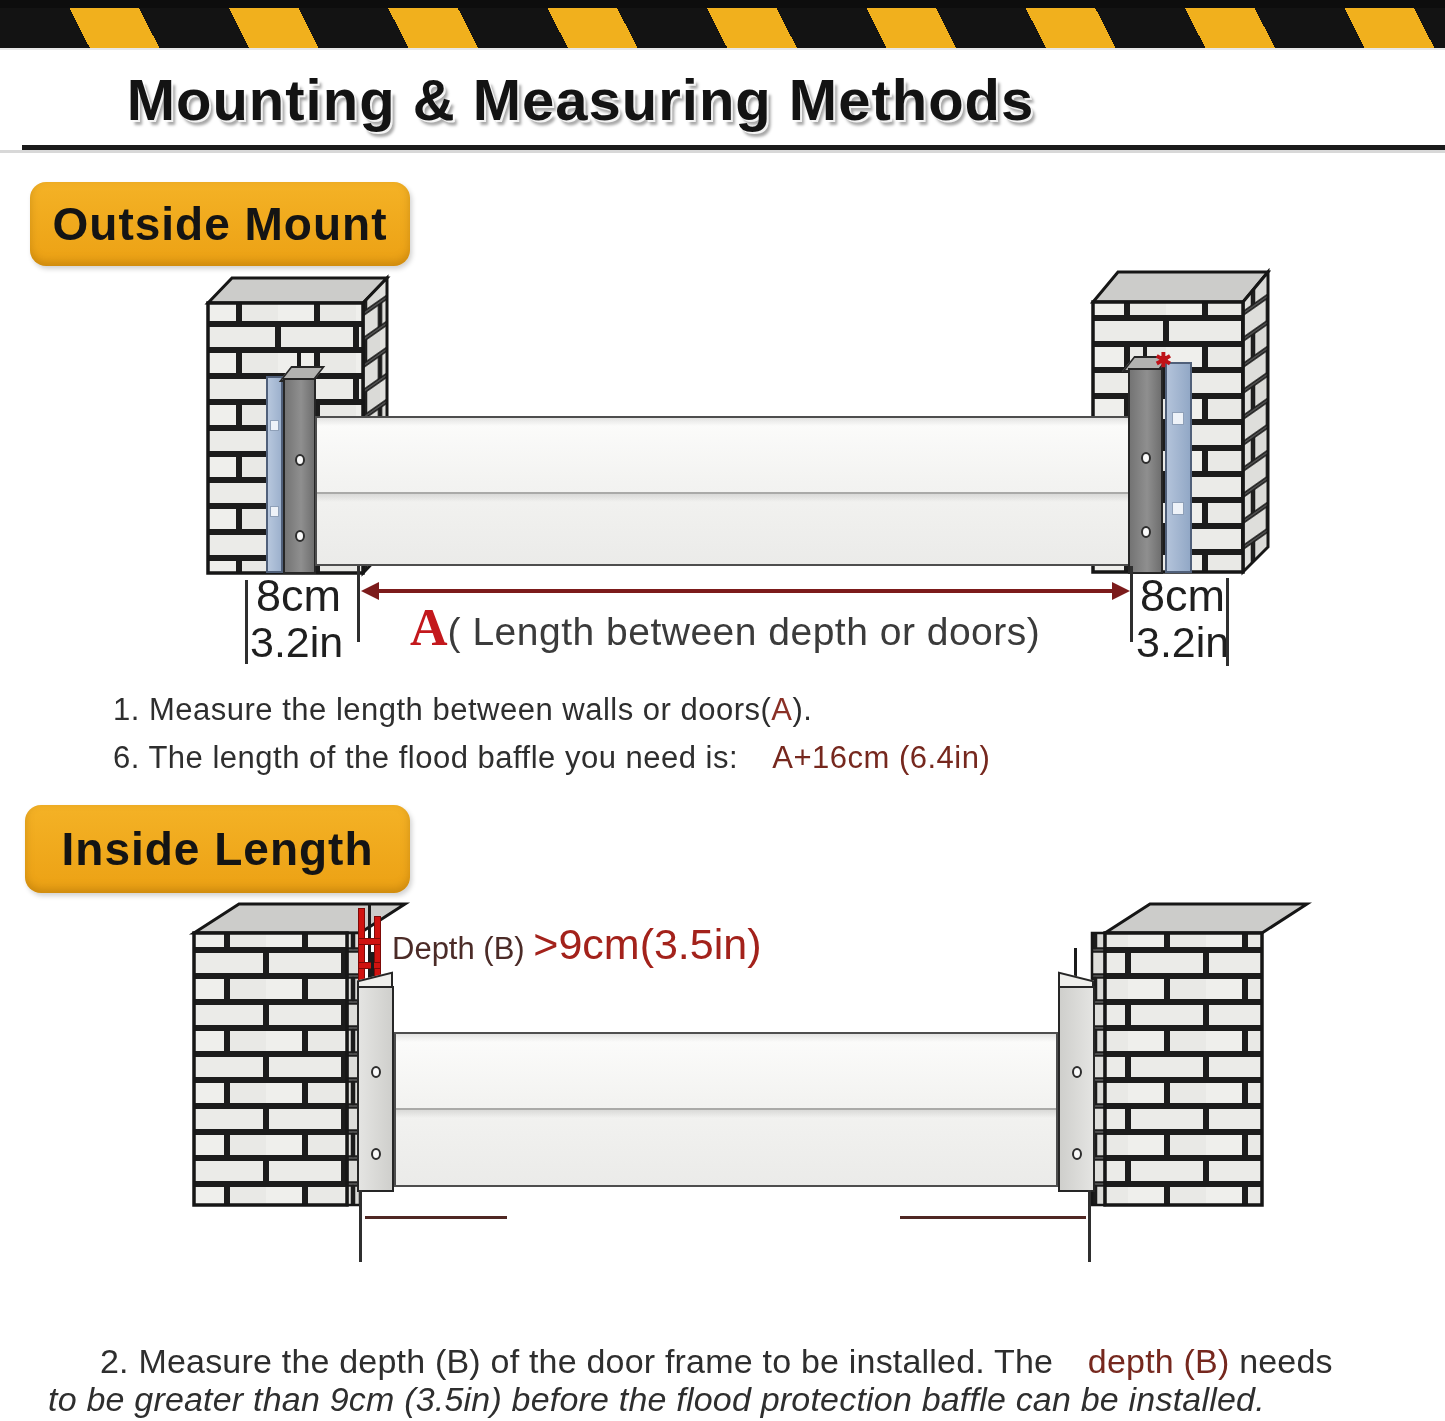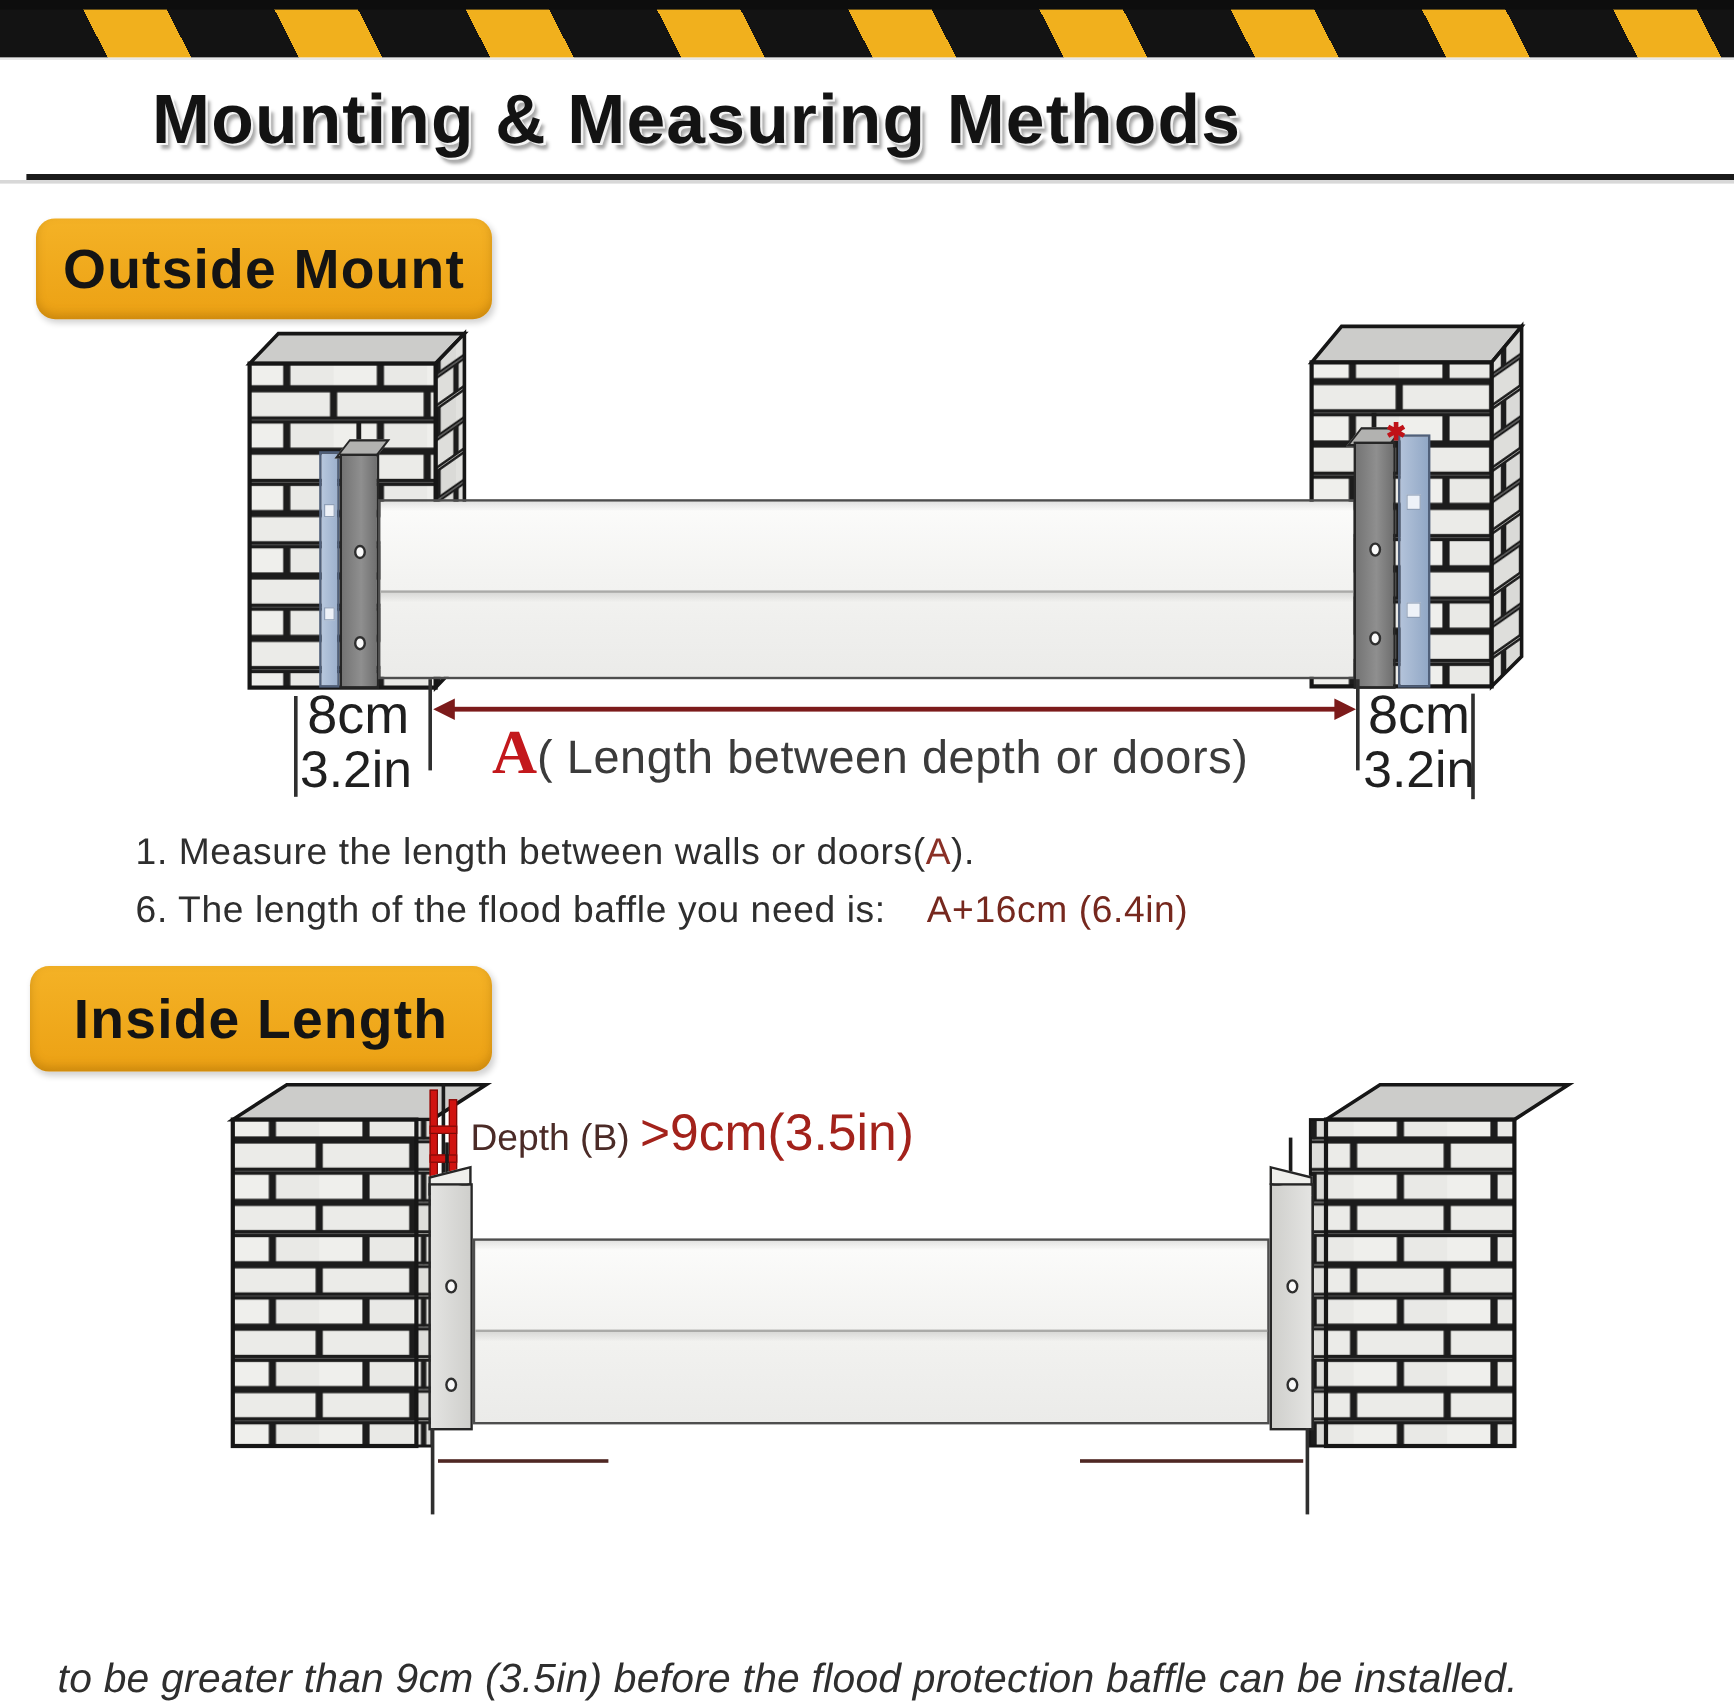--- a/index.html
+++ b/index.html
@@ -189,15 +189,18 @@
     <div class="panel-shade" style="top:0;"></div>
     <div class="seam" style="top:74px;"></div>
     <div class="panel-shade" style="top:76px;"></div>
   </div>
 
   <div class="tick" style="left:359px;top:1190px;height:72px;"></div>
   <div class="dimline" style="left:365px;top:1216px;width:142px;"></div>
   <div class="dimline" style="left:900px;top:1216px;width:186px;"></div>
   <div class="tick" style="left:1088px;top:1190px;height:72px;"></div>
 
+  <div class="bstep" style="left:100px;top:1342px;">
+    <span>2. Measure the depth (B) of the door frame to be installed. The </span><span class="maroon">depth (B)</span><span> needs</span>
+  </div>
   <div class="bstep" style="left:48px;top:1380px;font-style:italic;">to be greater than 9cm (3.5in) before the flood protection baffle can be installed.</div>
 
 </div>
 
 </body></html>

